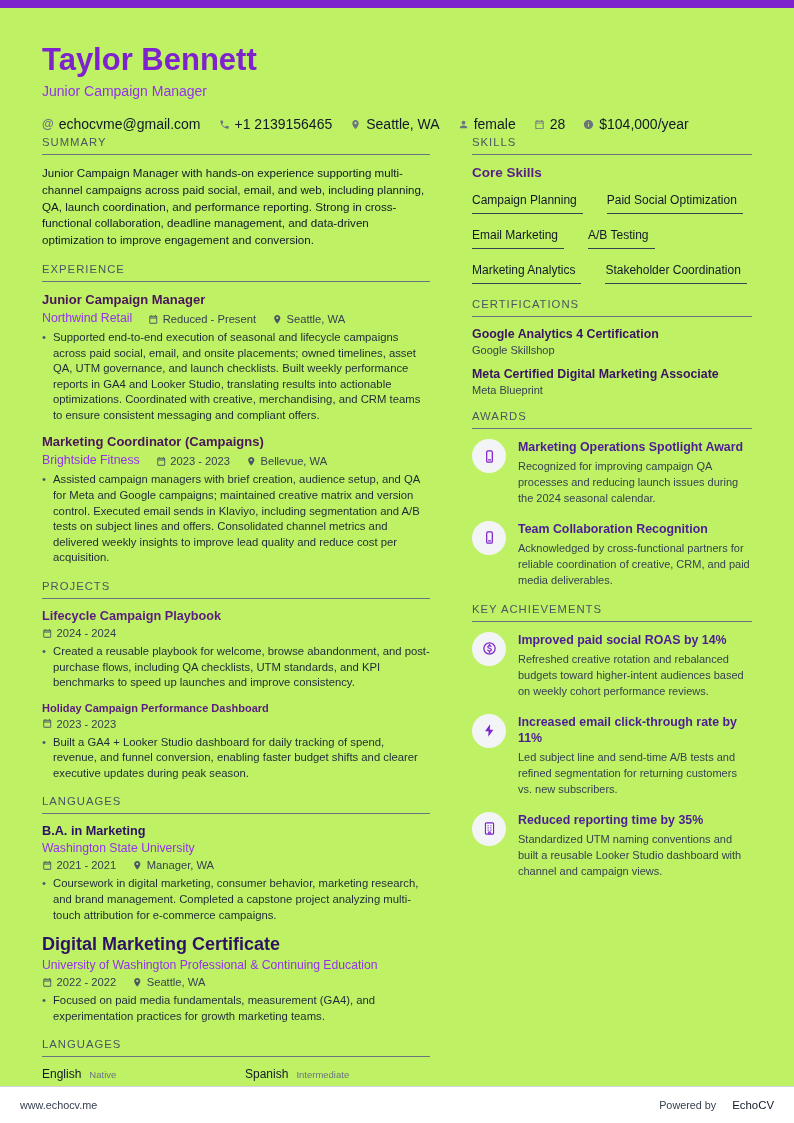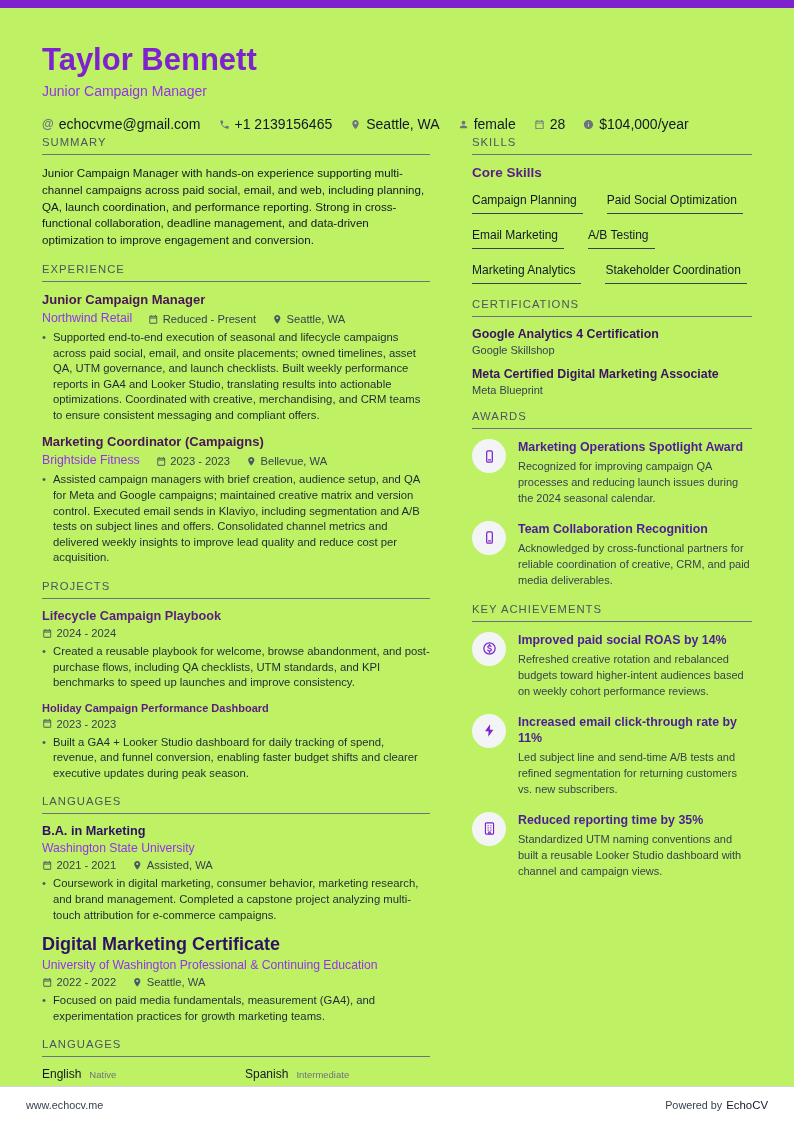--- a/index.html
+++ b/index.html
@@ -63,22 +63,22 @@
   .cert-issuer{font-size:11px;color:#374151;margin-top:3px}
 
   .irow{display:flex;gap:12px;margin-bottom:14px}
   .icircle{width:34px;height:34px;border-radius:50%;background:var(--circle_bg);flex:none;display:flex;align-items:center;justify-content:center;color:var(--accent)}
   .icircle svg{width:15px;height:15px;display:block}
   .irow-body{min-width:0}
   .irow-title{font-size:12.4px;font-weight:600;color:#4c1d95;line-height:1.3}
   .irow-desc{font-size:11px;color:#374151;line-height:1.45;margin-top:4px}
 
   
-  .footer{position:absolute;left:0;right:0;bottom:0;height:37px;background:#fff;border-top:1px solid #d1d5db;display:flex;align-items:center;justify-content:space-between;padding:0 26px;font-size:10.8px;color:#374151}
-  .powered{display:inline-flex;gap:4px;align-items:flex-start}
+  .footer{position:absolute;left:0;right:0;bottom:0;height:37px;background:#fff;border-top:1px solid #d1d5db;display:flex;align-items:center;justify-content:space-between;padding:0 20px;font-size:10.8px;color:#374151}
+  .powered{display:inline-flex;gap:16px;align-items:flex-start}
   .brand{font-weight:400;color:#111827;font-size:11.4px}
 </style>
 </head>
 <body>
 
 <div class="page">
   <div class="topbar"></div>
 
   <div class="content">
 
@@ -250,21 +250,21 @@
                     </svg>
                   </span>
                 <span>2021 - 2021</span>
               </span>
               <span class="meta">
                 <span class="mi">
                     <svg viewBox="0 0 24 24" fill="currentColor">
                       <path d="M12 2C8.13 2 5 5.13 5 9c0 5.25 7 13 7 13s7-7.75 7-13c0-3.87-3.13-7-7-7zm0 9.5A2.5 2.5 0 1 1 12 6.5a2.5 2.5 0 0 1 0 5z"></path>
                     </svg>
                   </span>
-                <span>Assisted, WA</span>
+                <span>Manager, WA</span>
               </span>
             </div>
             <div class="bullet">
                 <span>Coursework in digital marketing, consumer behavior, marketing research, and brand management. Completed a capstone project analyzing multi-touch attribution for e-commerce campaigns.</span>
               </div>
           </article>
 
           <article class="entry">
             <h3 class="entry-title" style="font-size:18px;color:#2e1065">Digital Marketing Certificate</h3>
             <div class="school">University of Washington Professional &amp; Continuing Education</div>

